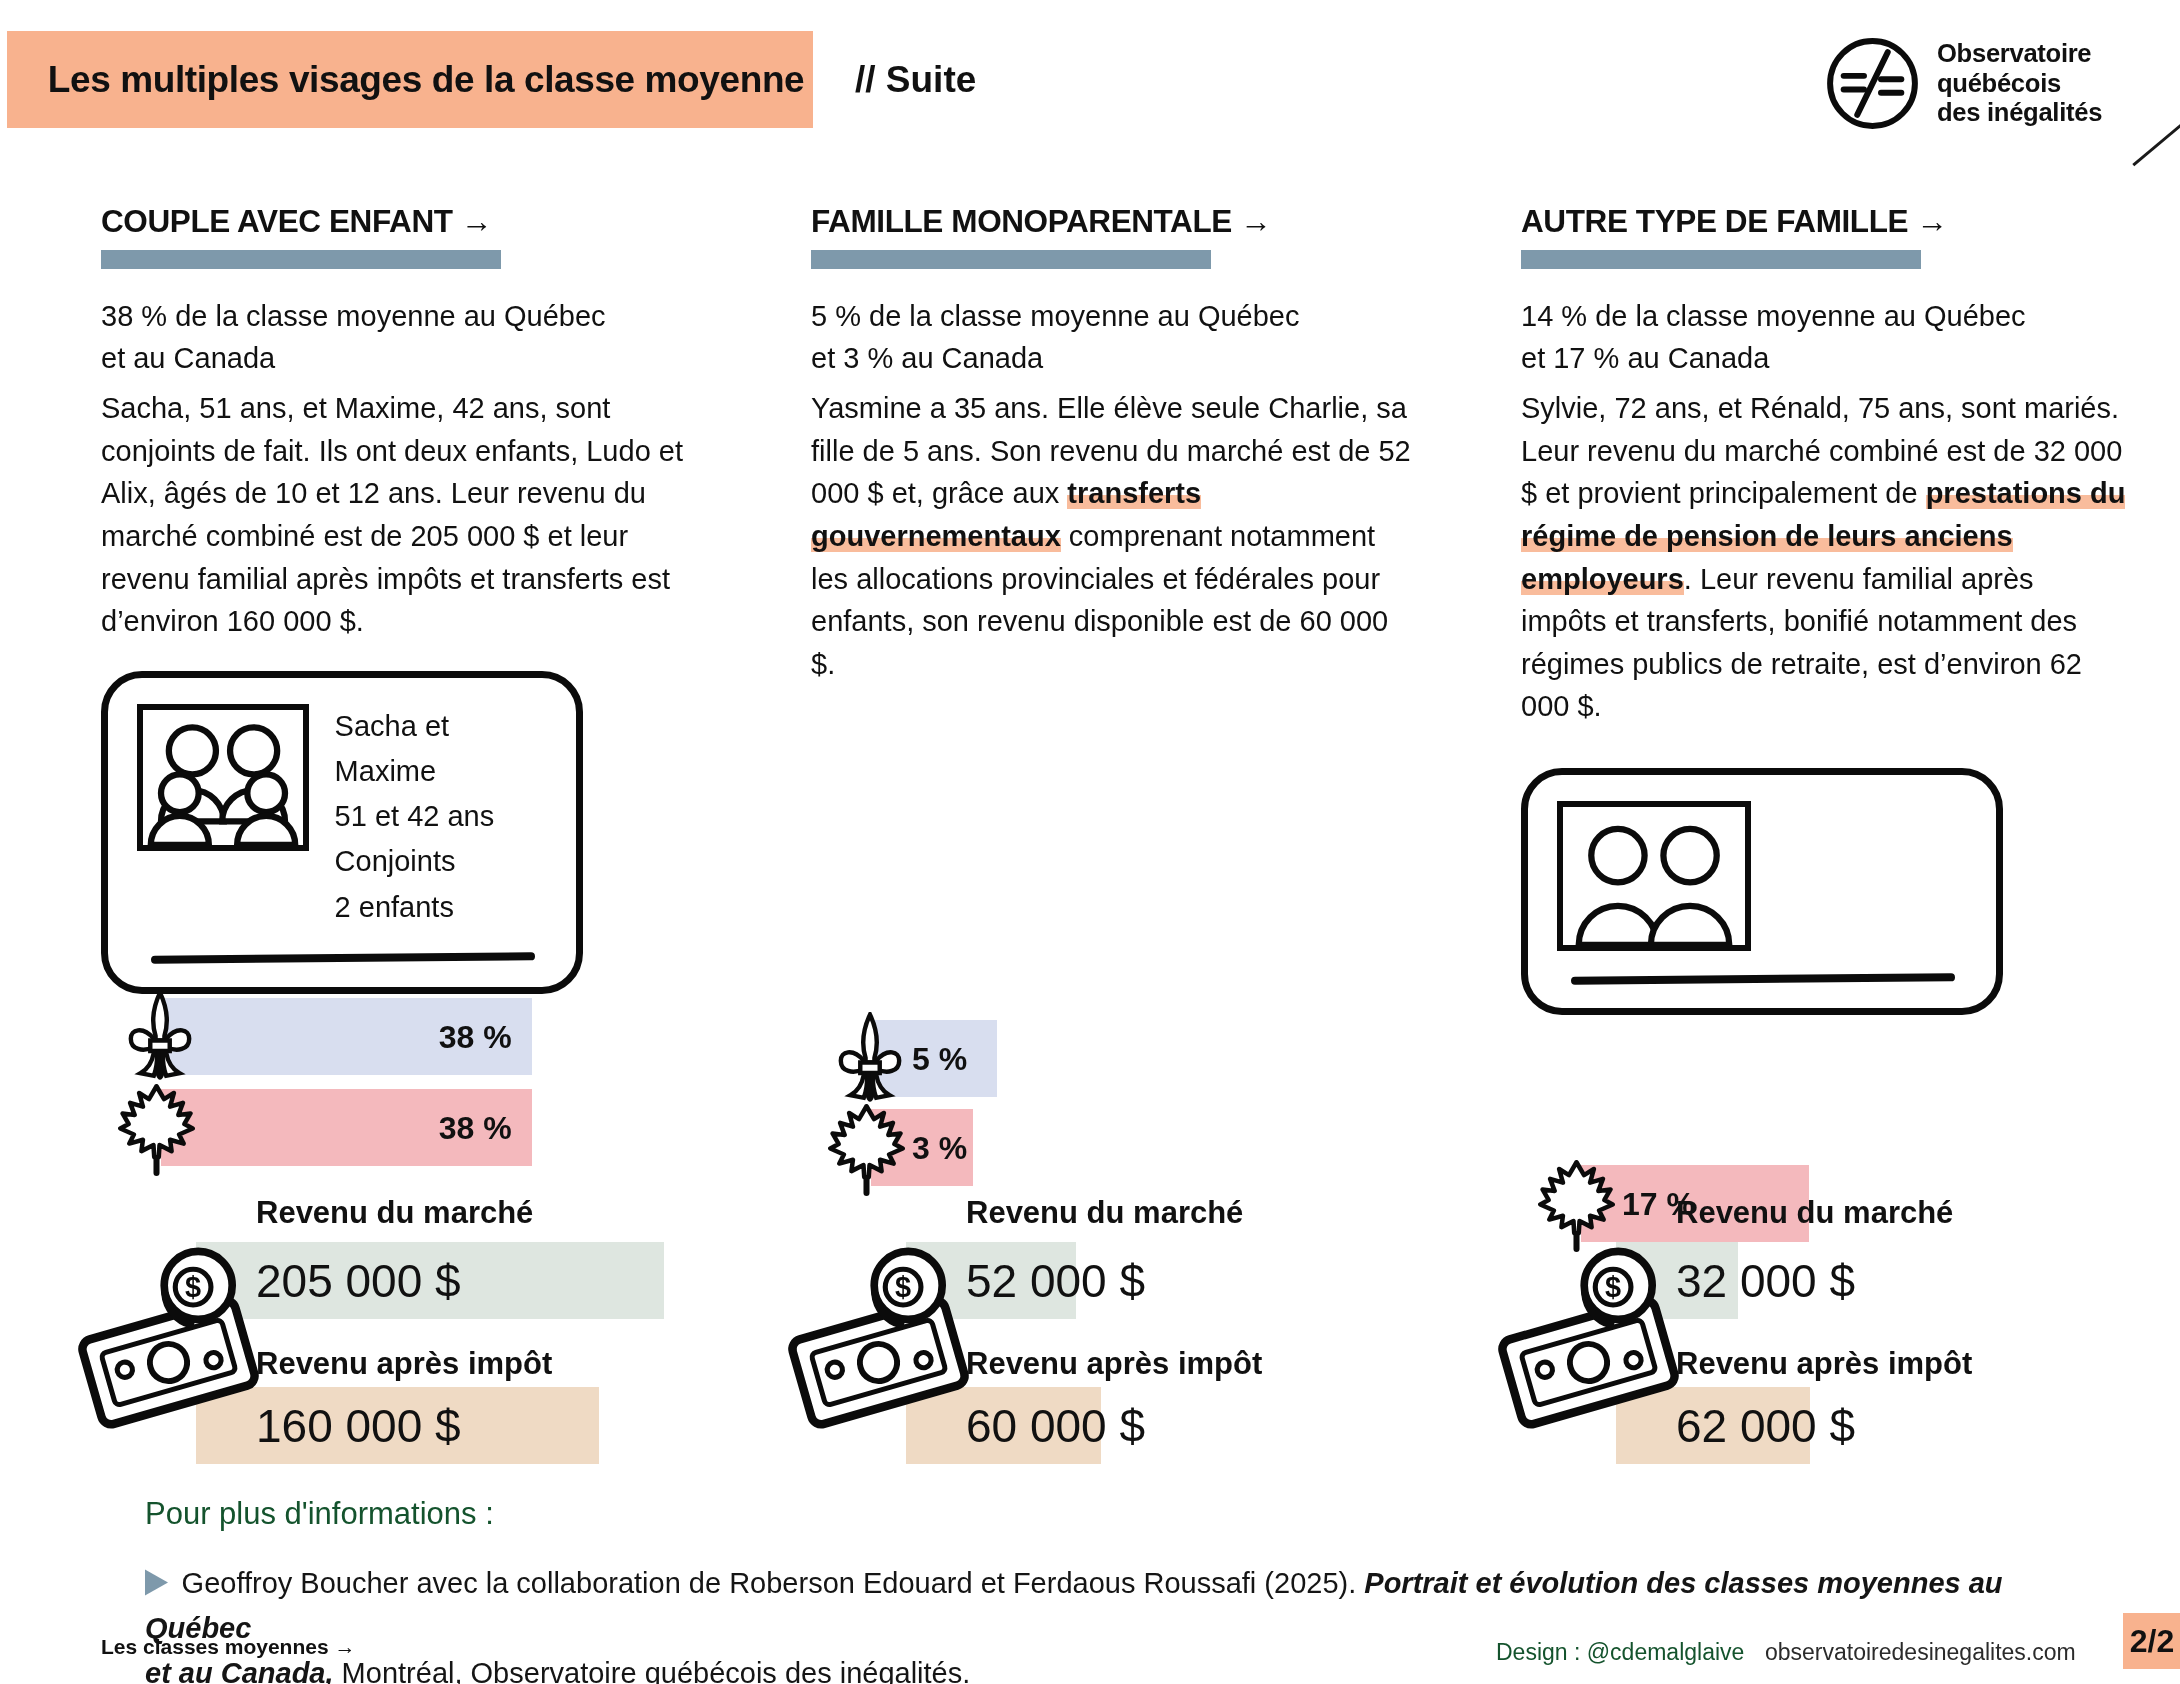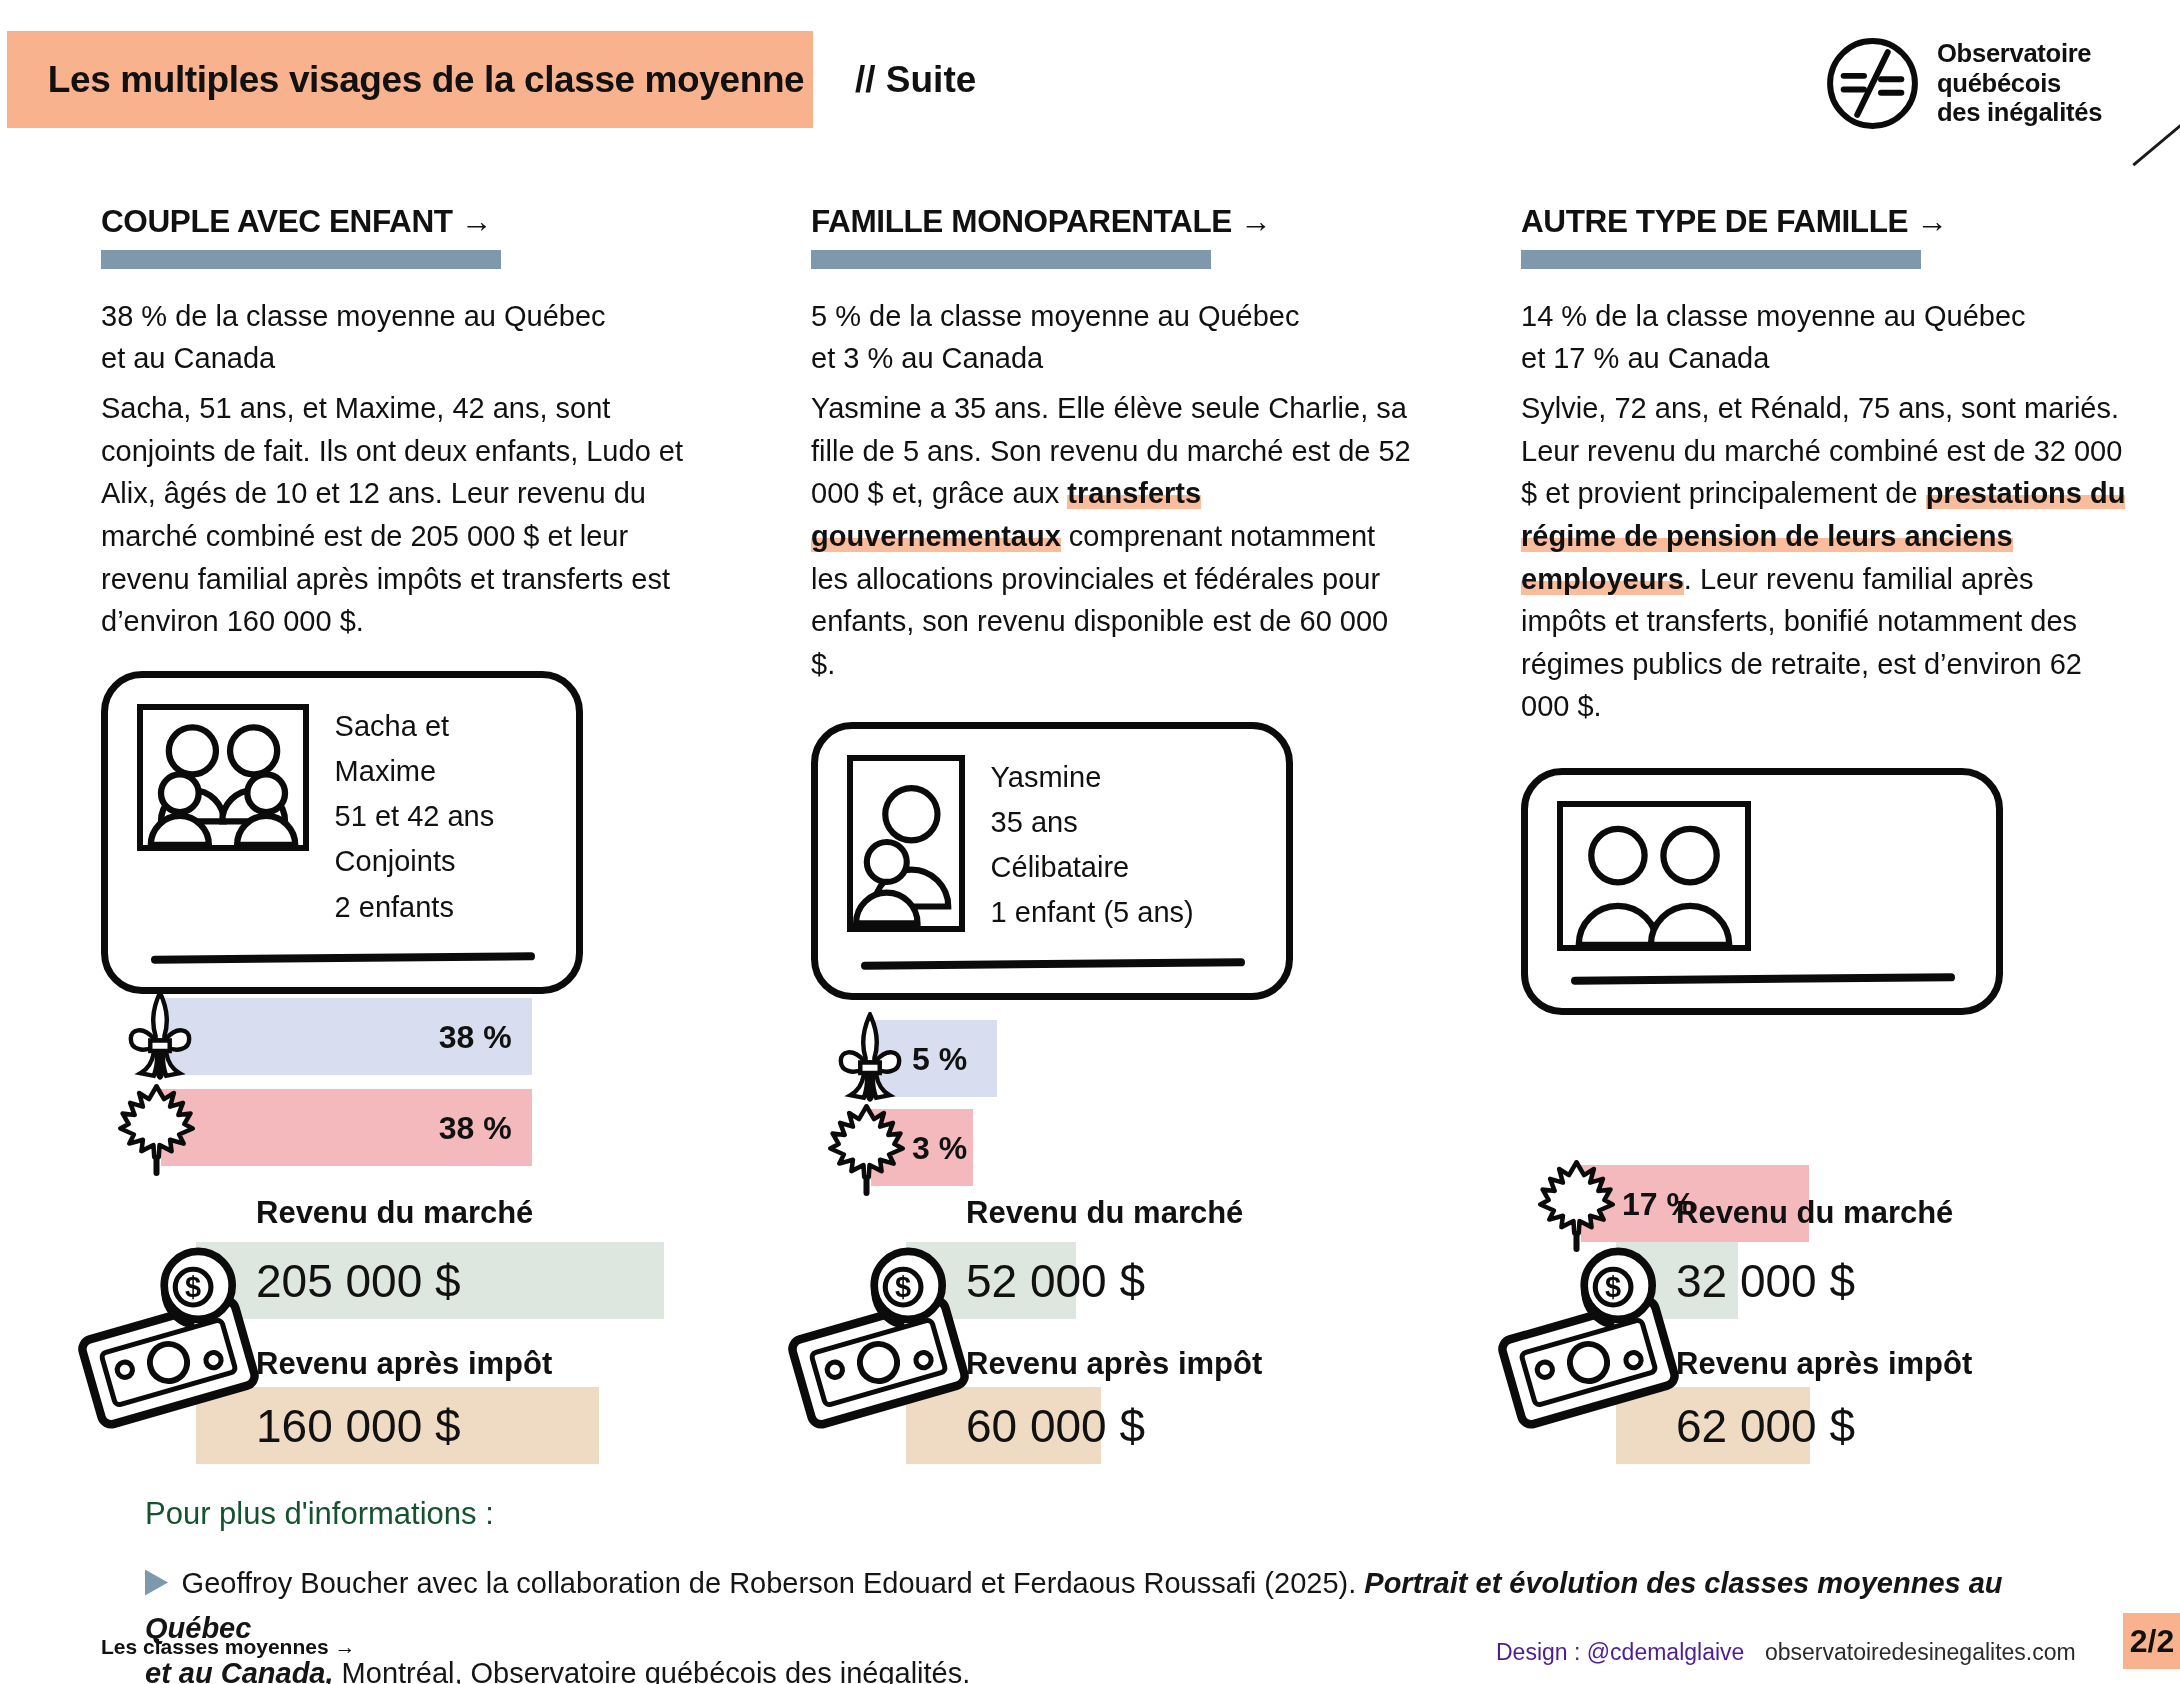--- a/index.html
+++ b/index.html
@@ -74,21 +74,21 @@
   .coin{position:absolute; left:53px; top:53px; width:85px; height:89px; z-index:3;}
   .note{position:absolute; left:-17px; top:116px; width:169px; height:107px; z-index:2; transform:rotate(-16deg);}
   
   .info-heading{position:absolute; left:145px; top:1496px; font-size:31px; color:#14532d;}
   .citation{position:absolute; left:145px; top:1561px; width:1934px; font-size:29px;
     line-height:1.56; white-space:pre-line; color:#151515;}
   .tri{display:inline-block; width:0; height:0; border-left:23px solid var(--slate);
     border-top:13.6px solid transparent; border-bottom:13.6px solid transparent;
     margin-right:13.6px; transform:translateY(2.6px);}
   .foot-tag{position:absolute; left:101px; top:1635px; font-size:21px; font-weight:700;}
-  .foot-design{position:absolute; left:1496px; top:1639px; font-size:23px; color:#4c1d95;}
+  .foot-design{position:absolute; left:1496px; top:1639px; font-size:23px; color:#14532d;}
   .foot-site{position:absolute; left:1765px; top:1639px; font-size:23px; color:#2b2b2b;}
   .page-badge{position:absolute; right:0; top:1613px; width:58px; height:56px;
     background:var(--peach); display:flex; align-items:center; justify-content:center;
     font-size:32px; font-weight:800;}
   svg .ln{stroke:#0b0b0b; fill:none; stroke-linecap:round;}
   svg .wh{stroke:#0b0b0b; fill:#ffffff;}
 </style>
 </head>
 <body>
 
@@ -195,40 +195,20 @@
   </div>
 </section>
 
 <section class="col" id="col2">
   <h2 class="col-header">FAMILLE MONOPARENTALE →</h2>
   <div class="divider"></div>
   <p class="share">5 % de la classe moyenne au Québec
 et 3 % au Canada</p>
   <p class="para"><span>Yasmine a 35 ans. Elle élève seule Charlie, sa fille de 5 ans. Son revenu du marché est de 52 000 $ et, grâce aux </span><span class="b hl">transferts gouvernementaux</span><span> comprenant notamment les allocations provinciales et fédérales pour enfants, son revenu disponible est de 60 000 $.</span></p>
 
-  <div class="card">
-    <i class="card-fill fill-peach"></i>
-    <div class="card-body">
-      <div class="photo ph-p2">
-        <svg viewBox="0 0 138 208">
-          <circle class="wh" cx="76" cy="66" r="34" stroke-width="8"></circle>
-          <path class="wh" d="M28 186 a48 48 0 0 1 96 0 Z" stroke-width="8"></path>
-          <circle class="wh" cx="44" cy="128" r="26" stroke-width="8"></circle>
-          <path class="wh" d="M4 208 a40 40 0 0 1 80 0 Z" stroke-width="8"></path>
-        </svg>
-      </div>
-      <div class="card-lines">
-        <div>Yasmine</div>
-        <div>35 ans</div>
-        <div>Célibataire</div>
-        <div>1 enfant (5 ans)</div>
-      </div>
-    </div>
-    <div class="sig"></div>
-  </div>
 
   <div class="bar-row row-qc">
     <svg class="bar-icon fleur" viewBox="0 0 72 104">
       <path class="wh" d="M36 3 C28 20 26 36 31 52 L31 57 L41 57 L41 52 C46 36 44 20 36 3 Z" stroke-width="5"></path>
       <path class="wh" d="M29 55 C16 40 3 45 3 55 C3 67 17 71 29 64 Z" stroke-width="5"></path>
       <path class="wh" d="M43 55 C56 40 69 45 69 55 C69 67 55 71 43 64 Z" stroke-width="5"></path>
       <path class="wh" d="M25 57 H47 V69 H25 Z" stroke-width="5"></path>
       <path class="wh" d="M29 71 C27 82 21 90 14 94 L29 97 C32 89 33 80 33 71 Z" stroke-width="5"></path>
       <path class="wh" d="M34 71 L34 96 Q36 102 38 96 L38 71 Z" stroke-width="5"></path>
       <path class="wh" d="M43 71 C45 82 51 90 58 94 L43 97 C40 89 39 80 39 71 Z" stroke-width="5"></path>

